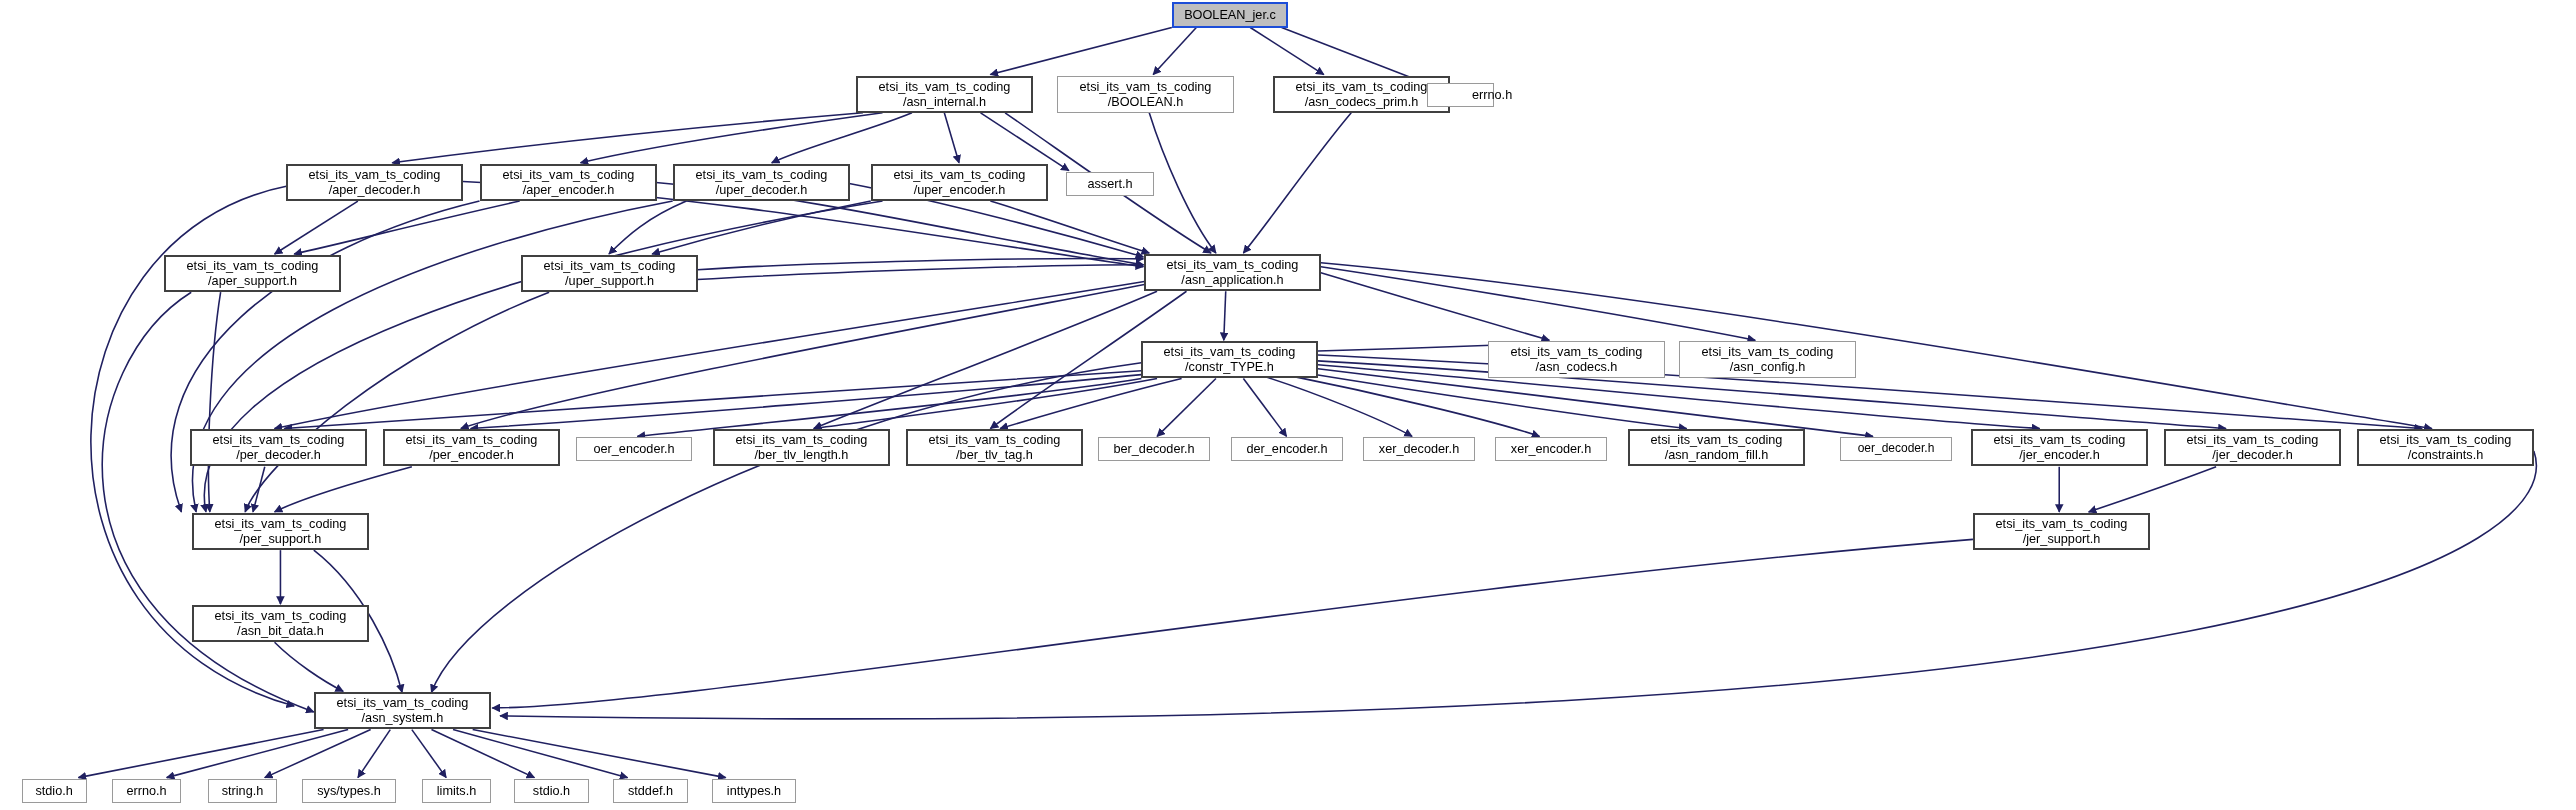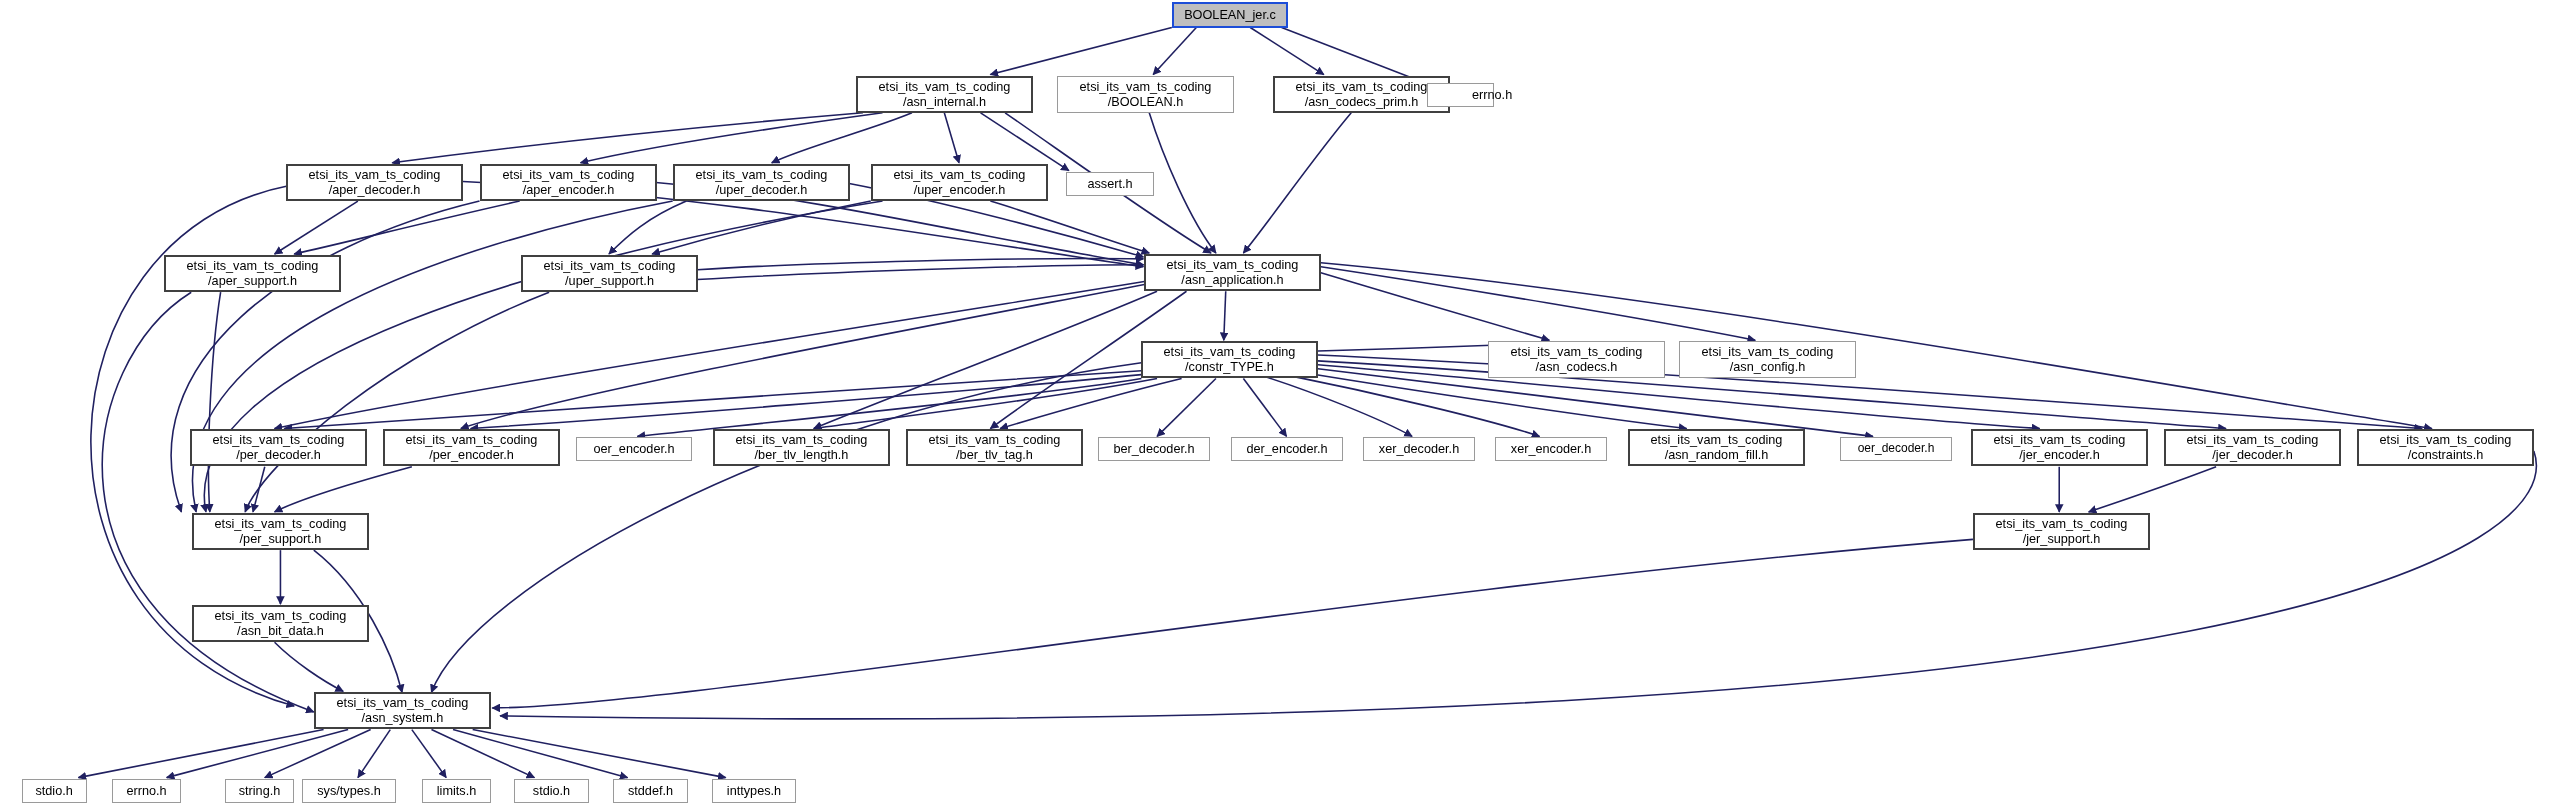--- a/index.html
+++ b/index.html
@@ -190,21 +190,21 @@
       <div class="node thick" style="left: 192px; top: 513px; width: 177px; height: 37px; font-size: 12.7px;"><span>etsi_its_vam_ts_coding
 /per_support.h</span></div>
       <div class="node thick" style="left: 1973px; top: 513px; width: 177px; height: 37px; font-size: 12.7px;"><span>etsi_its_vam_ts_coding
 /jer_support.h</span></div>
       <div class="node thick" style="left: 192px; top: 605px; width: 177px; height: 37px; font-size: 12.7px;"><span>etsi_its_vam_ts_coding
 /asn_bit_data.h</span></div>
       <div class="node thick" style="left: 314px; top: 692px; width: 177px; height: 37px; font-size: 12.7px;"><span>etsi_its_vam_ts_coding
 /asn_system.h</span></div>
       <div class="node thin" style="left: 21.6px; top: 779px; width: 65px; height: 23.5px; font-size: 12.7px;"><span>stdio.h</span></div>
       <div class="node thin" style="left: 112px; top: 779px; width: 69px; height: 23.5px; font-size: 12.7px;"><span>errno.h</span></div>
-      <div class="node thin" style="left: 225px; top: 779px; width: 69px; height: 23.5px; font-size: 12.7px;"><span>string.h</span></div>
+      <div class="node thin" style="left: 208px; top: 779px; width: 69px; height: 23.5px; font-size: 12.7px;"><span>string.h</span></div>
       <div class="node thin" style="left: 302px; top: 779px; width: 94px; height: 23.5px; font-size: 12.7px;"><span>sys/types.h</span></div>
       <div class="node thin" style="left: 422px; top: 779px; width: 69px; height: 23.5px; font-size: 12.7px;"><span>limits.h</span></div>
       <div class="node thin" style="left: 514px; top: 779px; width: 75px; height: 23.5px; font-size: 12.7px;"><span>stdio.h</span></div>
       <div class="node thin" style="left: 613px; top: 779px; width: 75px; height: 23.5px; font-size: 12.7px;"><span>stddef.h</span></div>
       <div class="node thin" style="left: 712px; top: 779px; width: 84px; height: 23.5px; font-size: 12.7px;"><span>inttypes.h</span></div>
     </div>
 </div>
 
 
 </body></html>

